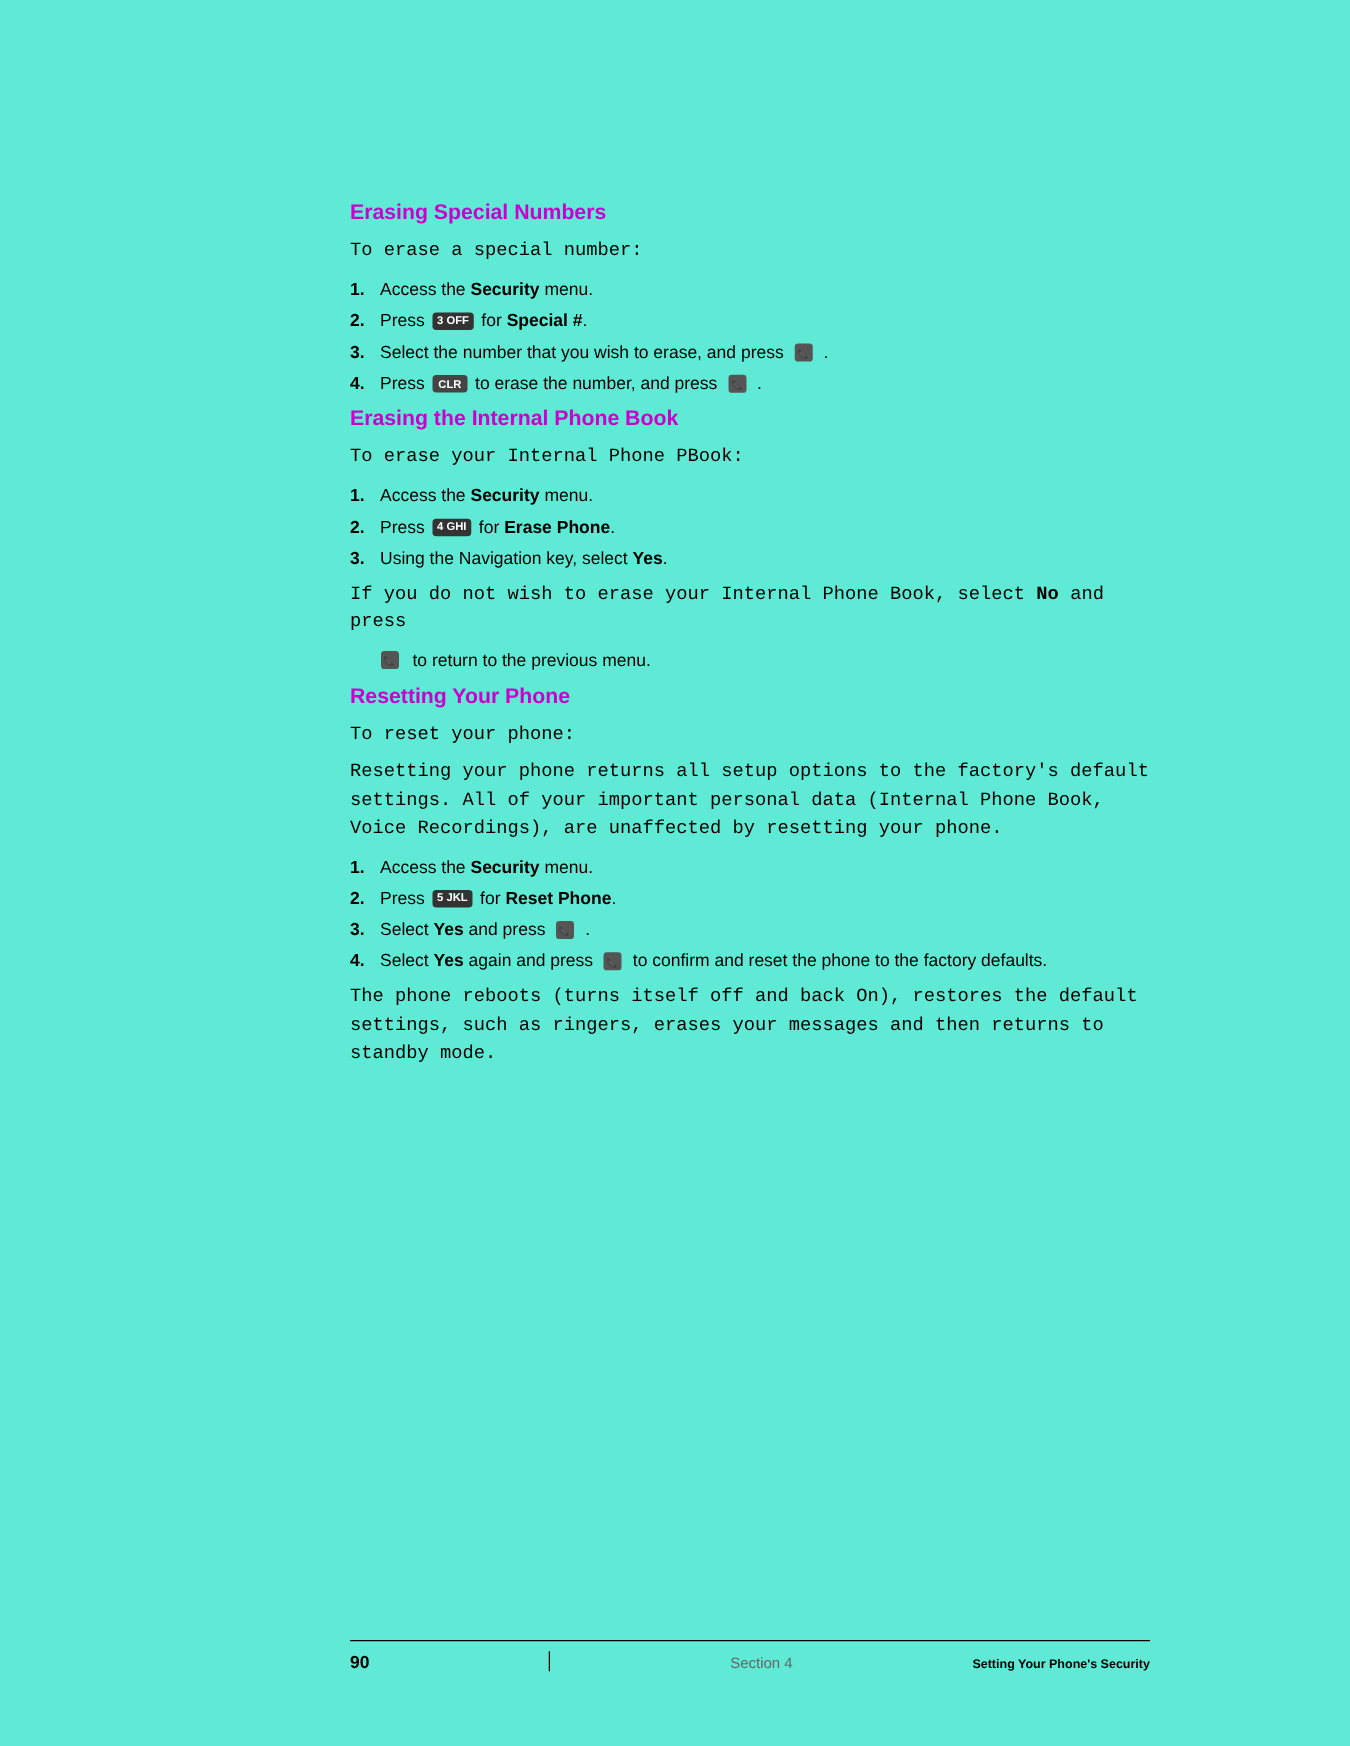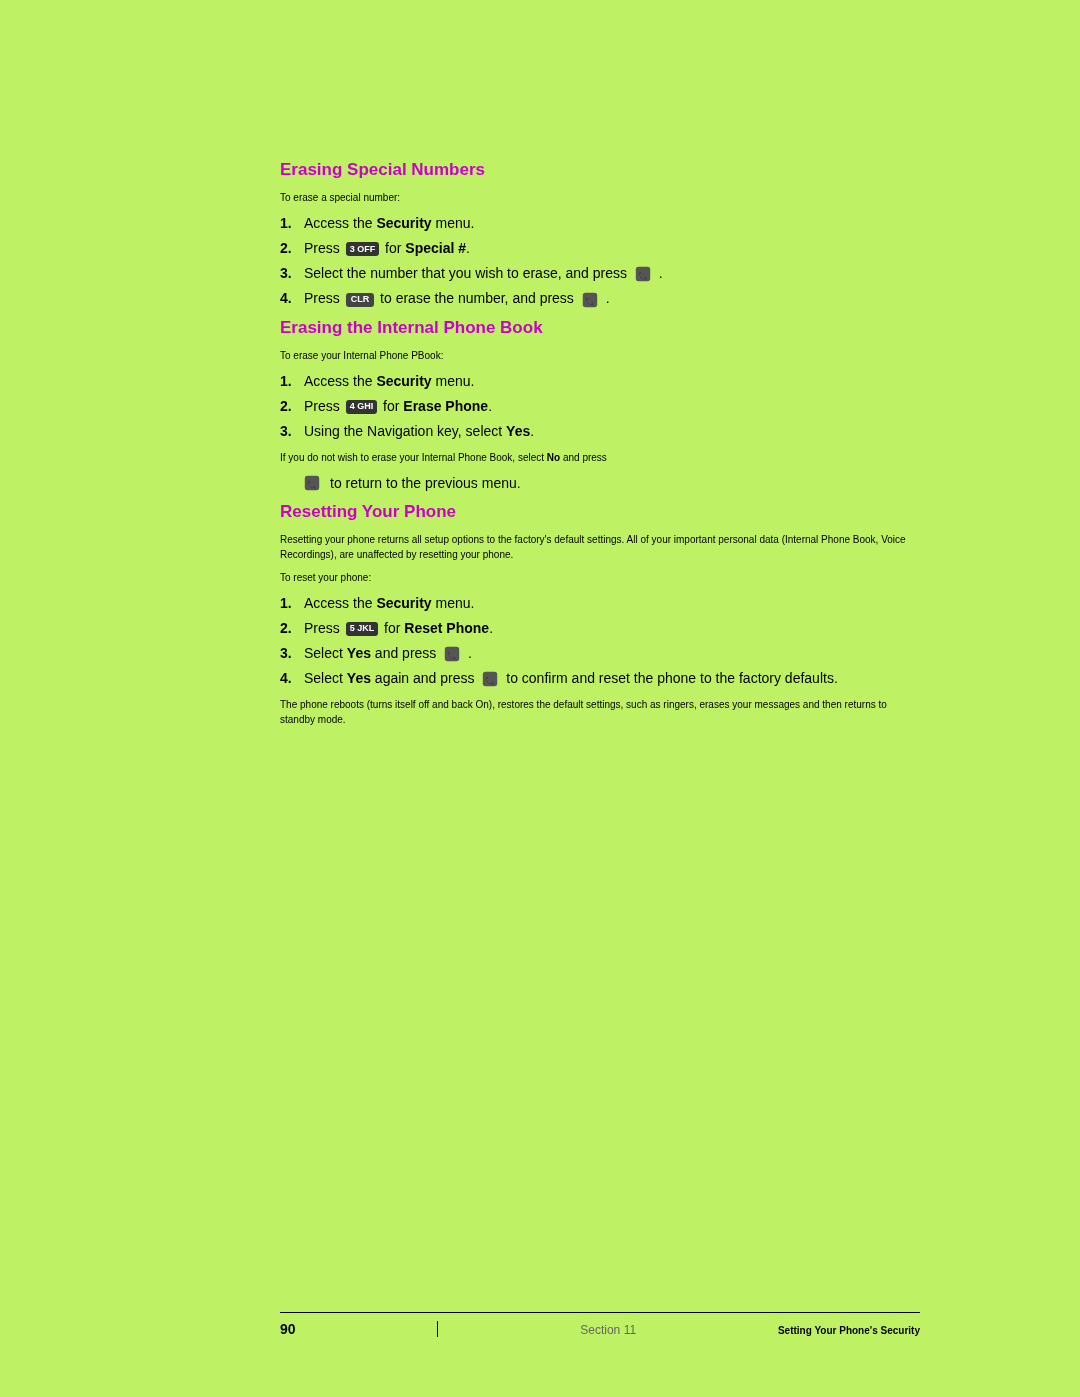--- a/index.html
+++ b/index.html
@@ -14,41 +14,41 @@
       background: #ffffff;
       font-family: 'Times New Roman', Times, serif;
       font-size: 15px;
       color: #000000;
       position: relative;
     }
 
     .page {
       width: 1080px;
       min-height: 1397px;
-      background: #bef264;
+      background: #5eead4;
       padding: 160px 160px 80px 280px;
       position: relative;
     }
 
     .section-heading {
       font-family: Arial, Helvetica, sans-serif;
       font-size: 17px;
       font-weight: bold;
       color: #cc00cc;
       margin-bottom: 10px;
       margin-top: 28px;
     }
 
     .section-heading:first-child {
       margin-top: 0;
     }
 
     .body-text {
-      font-family: Liberation Sans, sans-serif;
-      font-size: 10px;
+      font-family: Liberation Mono, monospace;
+      font-size: 15px;
       color: #000000;
       line-height: 1.5;
       margin-bottom: 8px;
     }
 
     .steps-list {
       list-style: none;
       margin-left: 0;
       padding-left: 0;
       margin-bottom: 8px;
@@ -264,23 +264,23 @@
           <text x="10" y="14" text-anchor="middle" fill="white" font-size="9" font-family="Arial">📞</text>
         </svg>
       </span>
       <span> to return to the previous menu.</span>
     </div>
   </div>
 
   <div class="section">
     <div class="section-heading">Resetting Your Phone</div>
 
+    <p class="body-text">To reset your phone:</p>
+
     <p class="body-text">Resetting your phone returns all setup options to the factory's default settings. All of your important personal data (Internal Phone Book, Voice Recordings), are unaffected by resetting your phone.</p>
-
-    <p class="body-text">To reset your phone:</p>
 
     <ol class="steps-list">
       <li>
         <span class="step-num bold">1.</span>
         <span class="step-content">Access the <span class="bold">Security</span> menu.</span>
       </li>
       <li>
         <span class="step-num bold">2.</span>
         <span class="step-content">Press <span class="key-badge">5 JKL</span> for <span class="bold">Reset Phone</span>.</span>
       </li>
@@ -309,18 +309,18 @@
     </ol>
 
     <p class="body-text">The phone reboots (turns itself off and back On), restores the default settings, such as ringers, erases your messages and then returns to standby mode.</p>
   </div>
 
   <div class="footer">
     <hr class="footer-line">
     <div class="footer-content">
       <span class="footer-number">90</span>
       <div class="footer-divider"></div>
-      <span class="footer-section">Section 11</span>
+      <span class="footer-section">Section 4</span>
       <span class="footer-title">Setting Your Phone's Security</span>
     </div>
   </div>
 
 </div>
 
 </body></html>

